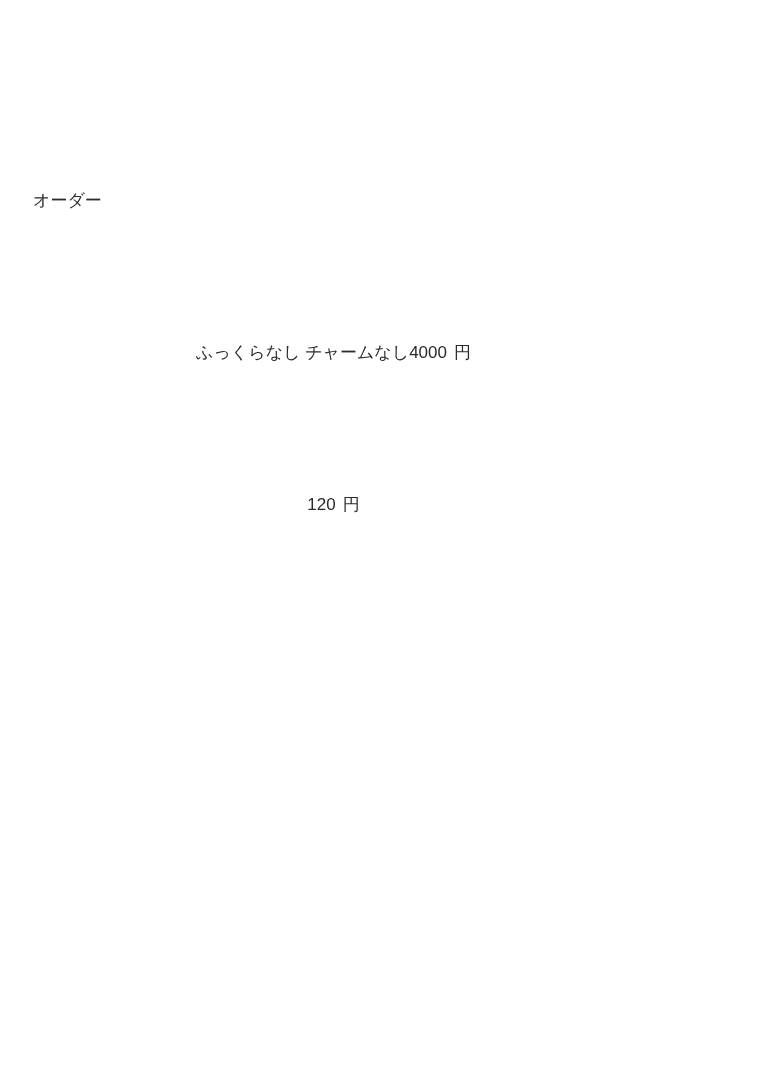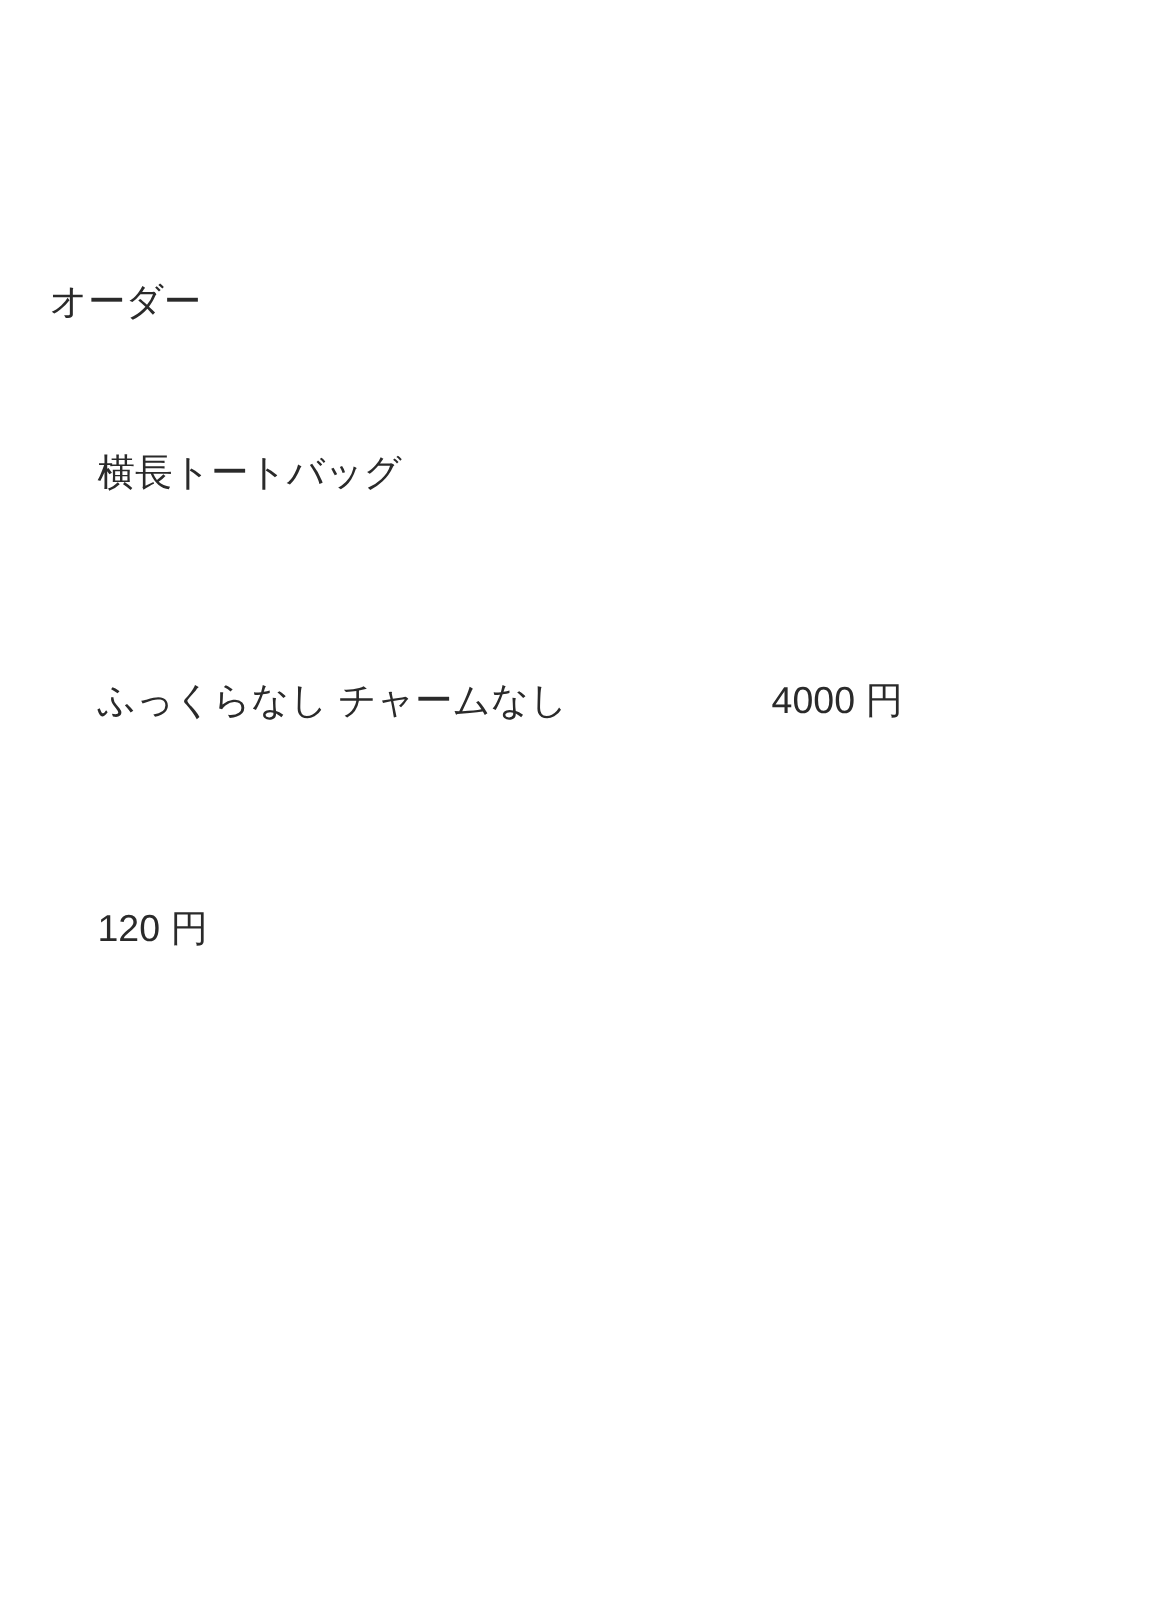--- a/index.html
+++ b/index.html
@@ -11,50 +11,49 @@
     height: 1080px;
     background: #ffffff;
     overflow: hidden;
   }
   .note {
     box-sizing: border-box;
     width: 772px;
     height: 1080px;
     padding: 30px 20px 0 33px;
     font-family: "Liberation Sans", "DejaVu Sans", sans-serif;
-    font-size: 25px;
+    font-size: 17px;
     line-height: 38px;
     color: #2a2a2a;
     white-space: pre;
   }
   .line { height: 38px; }
   .spacer { height: 76px; }
 
   
   .ind-a { margin-left: 32px; }   
 
   .price-row {
     display: flex;
-    justify-content: space-between;
+    justify-content: center;
     align-items: baseline;
     margin-left: 32px;
     width: 537px;
     height: 38px;
   }
   .price { white-space: nowrap; }
   .yen { margin-left: 7px; }
 </style>
 </head>
 <body>
 
 <div class="note">
 
   
   <div class="line">オーダー</div>
-  <div class="line ind-a">横長トートバッグ</div>
 
   <div class="price-row">
     <span>ふっくらなし チャームなし</span>
     <span class="price"><span>4000</span><span class="yen">円</span></span>
   </div>
 
   <div class="price-row">
     <span class="price"><span>120</span><span class="yen">円</span></span>
   </div>
 

